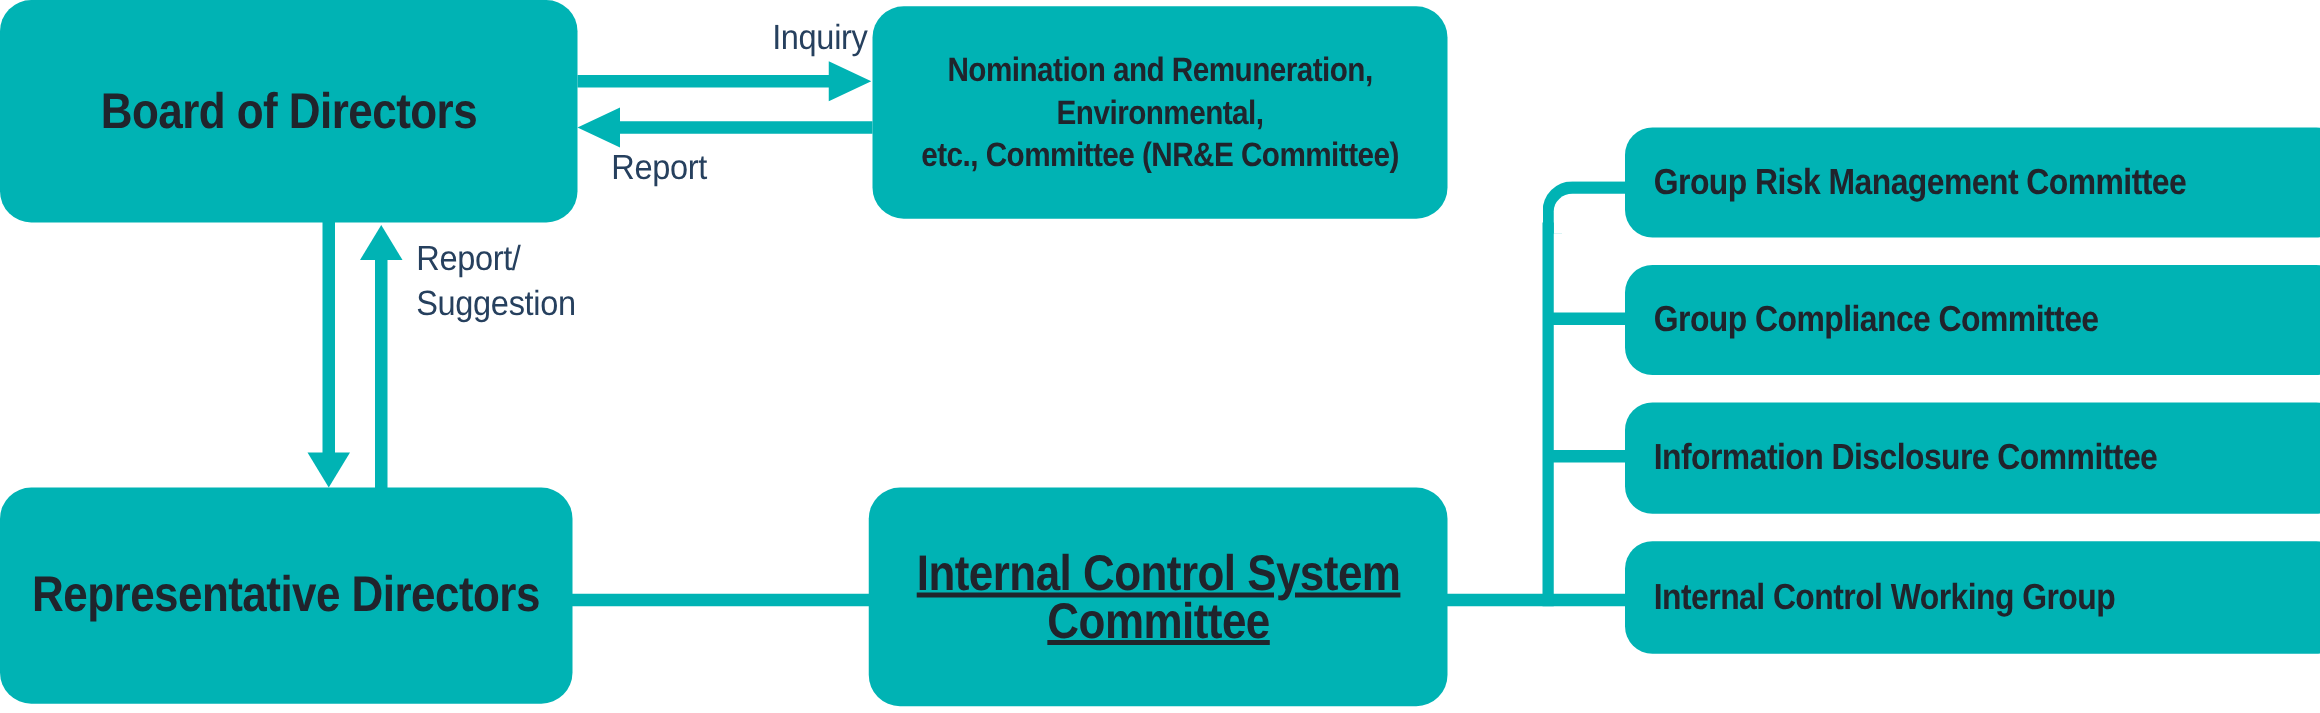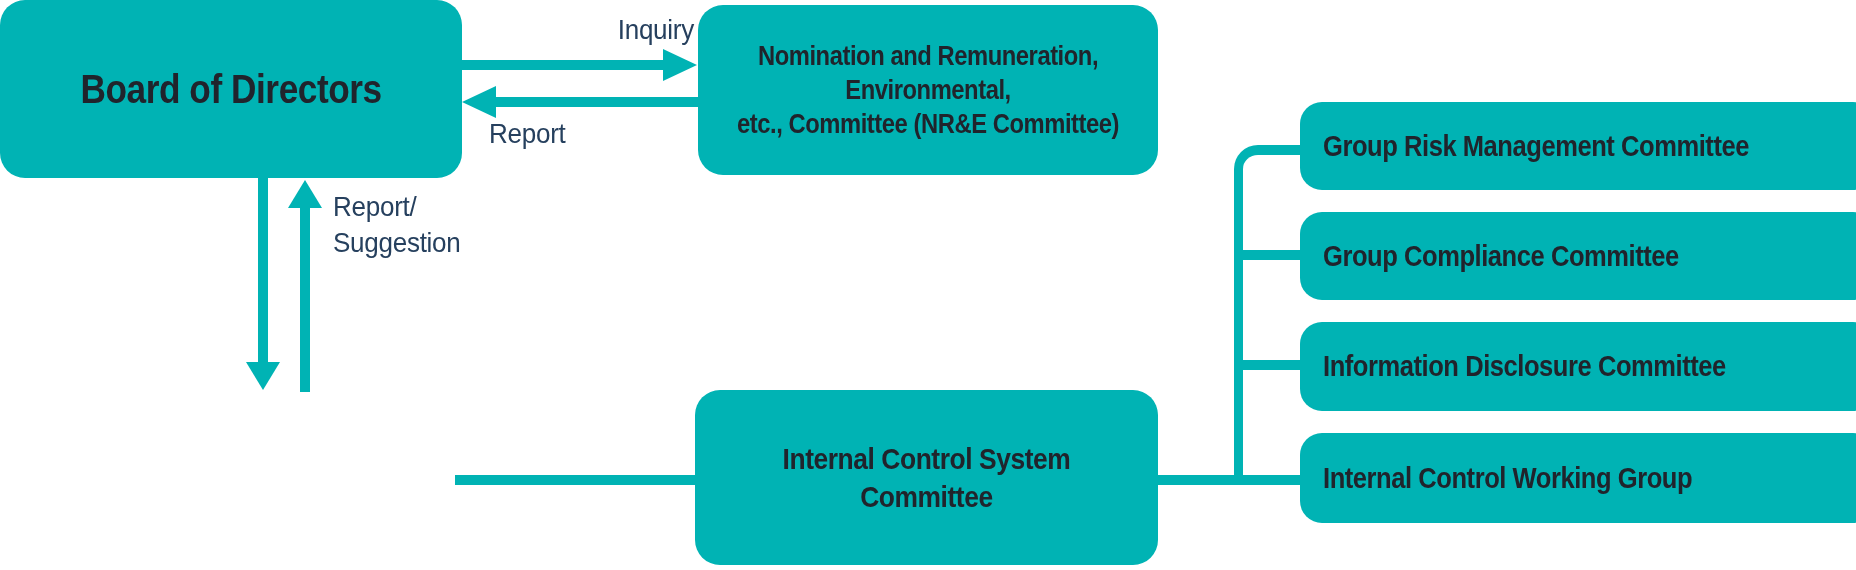--- a/index.html
+++ b/index.html
@@ -21,21 +21,21 @@
   
   .box{
     position:absolute;background:var(--teal);border-radius:25px;
     display:flex;align-items:center;justify-content:center;
     color:var(--box_text);font-weight:bold;text-align:center;
     letter-spacing:-0.5px;
   }
   .box .txt{display:block;transform:scaleX(.88);transform-origin:center;white-space:nowrap;}
   .box-big{font-size:40px;justify-content:center;}
   .box-nre{font-size:27px;line-height:34px;}
-  .box-icsc{font-size:30px;line-height:38px;}
+  .box-icsc{font-size:40px;line-height:38px;text-decoration:underline;}
   .box-right{
     border-radius:22px;font-size:29px;justify-content:flex-start;
     padding-left:23px;text-align:left;
   }
   .box-right .txt{transform-origin:left center;}
   
   .lbl{
     position:absolute;color:var(--label_text);font-size:28px;line-height:33px;
     letter-spacing:-0.3px;
   }
@@ -76,20 +76,23 @@
   </div>
 
   <div class="box box-nre" style="left:698px;top:5px;width:460px;height:170px;">
     <span class="txt">
       <span style="display:block;">Nomination and Remuneration,</span>
       <span style="display:block;">Environmental,</span>
       <span style="display:block;">etc., Committee (NR&amp;E Committee)</span>
     </span>
   </div>
 
+  <div class="box box-big" style="left:0;top:390px;width:458px;height:173px;">
+    <span class="txt">Representative Directors</span>
+  </div>
 
   <div class="box box-icsc" style="left:695px;top:390px;width:463px;height:175px;">
     <span class="txt">
       <span style="display:block;">Internal Control System</span>
       <span style="display:block;">Committee</span>
     </span>
   </div>
 
   <div class="box box-right" style="left:1300px;top:102px;width:552px;height:88px;">
     <span class="txt">Group Risk Management Committee</span>

